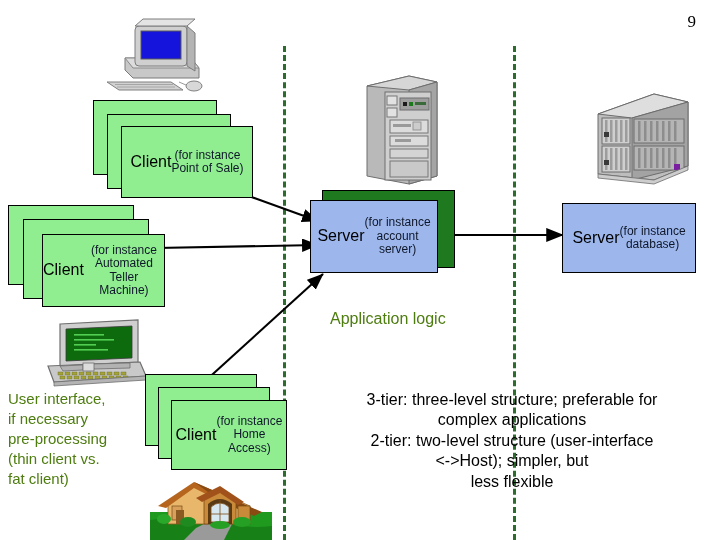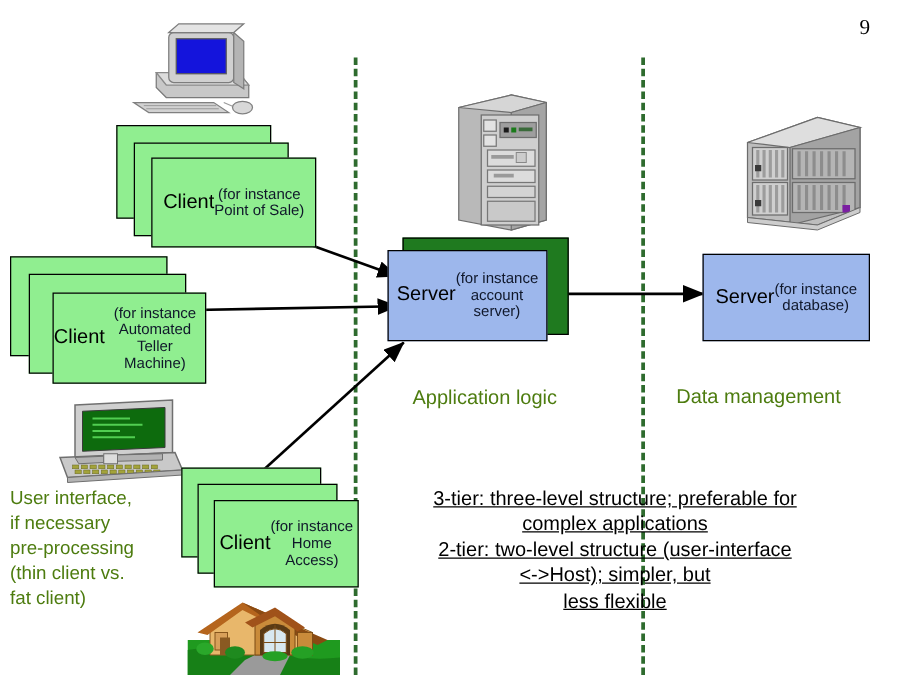--- a/index.html
+++ b/index.html
@@ -267,26 +267,25 @@
 
   <div class="stack blue" style="left:562px;top:203px;width:134px;height:70px;">
     <div class="sheet front" style="left:0;top:0;width:134px;height:70px;">
       <div class="bx-title">Server</div>
       <div class="bx-sub" style="white-space:pre-line;">(for instance
 database)</div>
     </div>
   </div>
 
   <div class="caption big" style="left:330px;top:309px;">Application logic</div>
-  <div class="caption big" style="left:541px;top:308px;">Data management</div>
   <div class="caption" style="left:8px;top:389px;white-space:pre-line;line-height:1.33;">User interface,
 if necessary
 pre-processing
 (thin client vs.
 fat client)</div>
 
-  <div class="note" style="left:292px;top:390px;width:400px;text-decoration:underline;">3-tier: three-level structure; preferable for
+  <div class="note" style="left:312px;top:390px;width:400px;">3-tier: three-level structure; preferable for
 complex applications
 2-tier: two-level structure (user-interface
 &lt;-&gt;Host); simpler, but
 less flexible</div>
 
 </div>
 
 </body></html>

